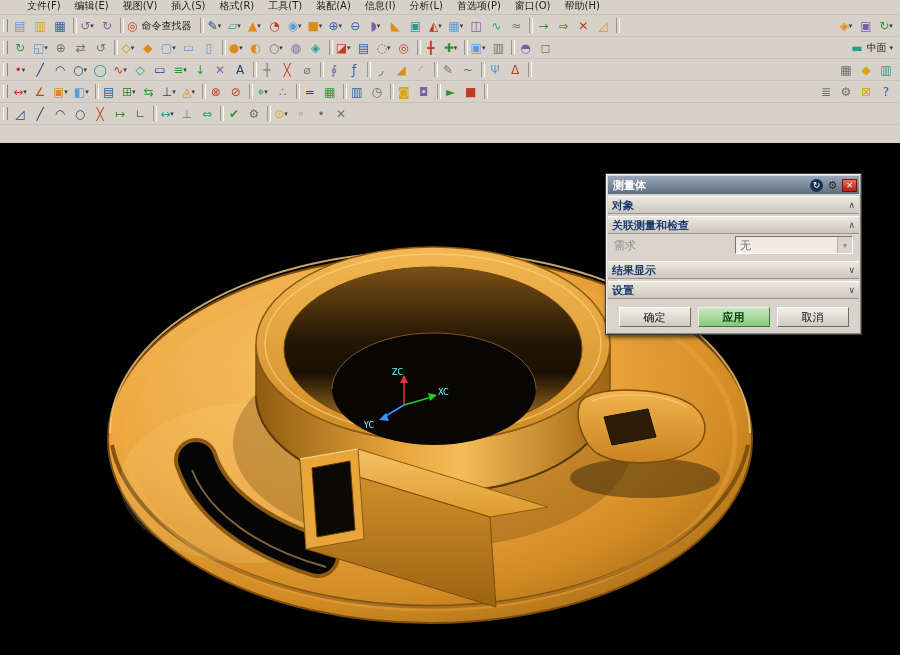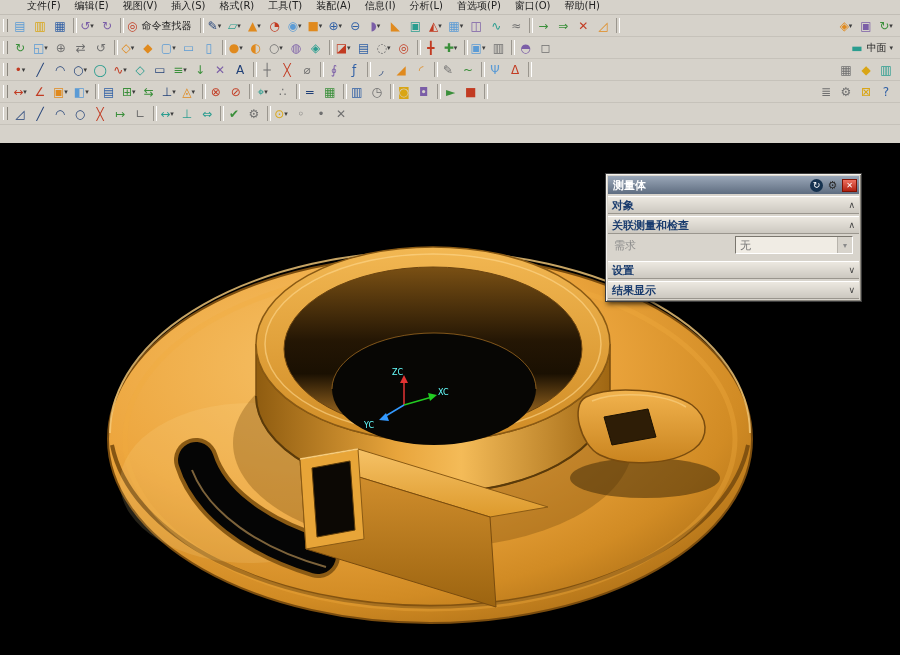--- a/index.html
+++ b/index.html
@@ -665,25 +665,30 @@
       </div>
       <div class="req-row">
         <span class="req-label">需求</span>
         <div class="req-combo">
           <span>无</span>
           <span class="combo-arrow"></span>
         </div>
       </div>
 
       <div class="grp-hdr">
+        <span class="hdr-label">结果显示</span>
+        <span class="chev down"></span>
+      </div>
+
+      <div class="grp-hdr">
         <span class="hdr-label">设置</span>
         <span class="chev down"></span>
       </div>
 
-      <div class="grp-hdr">
-        <span class="hdr-label">结果显示</span>
-        <span class="chev down"></span>
-      </div>
-
+      <div class="dlg-buttons">
+        <button class="dlg-button">确定</button>
+        <button class="dlg-button apply">应用</button>
+        <button class="dlg-button">取消</button>
+      </div>
     </div>
 
   </div>
 </div>
 
 </body></html>

